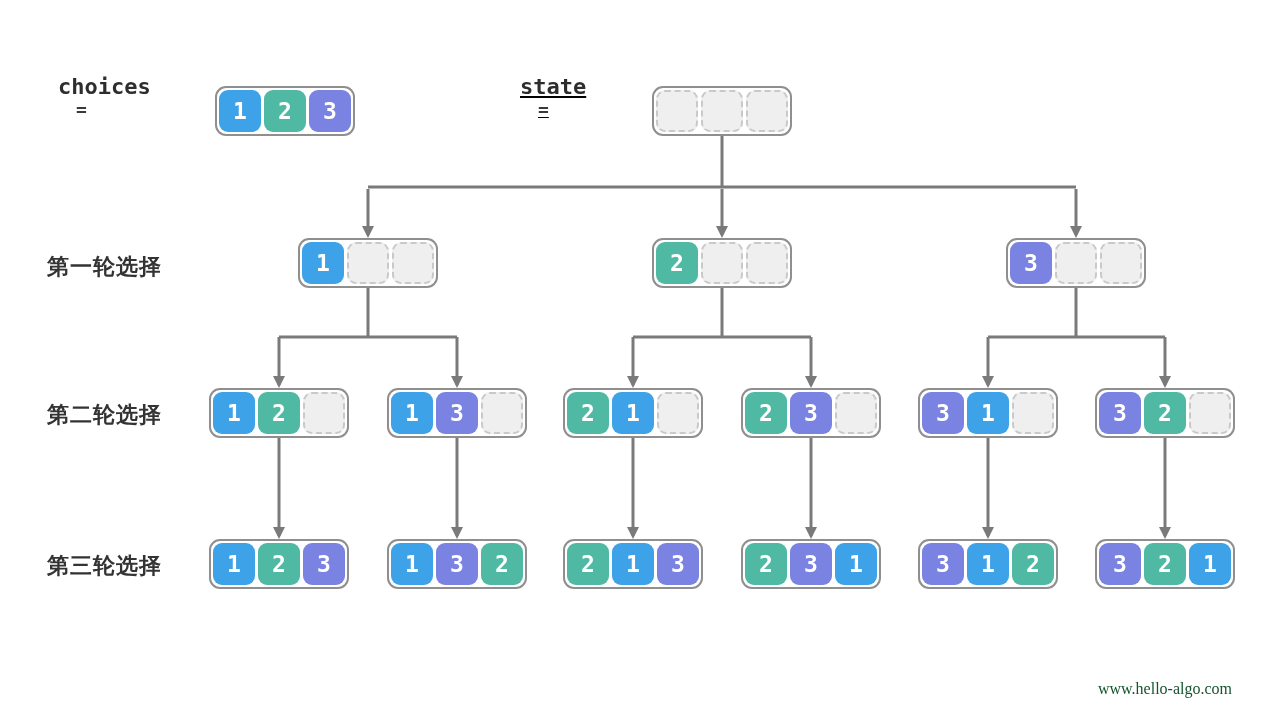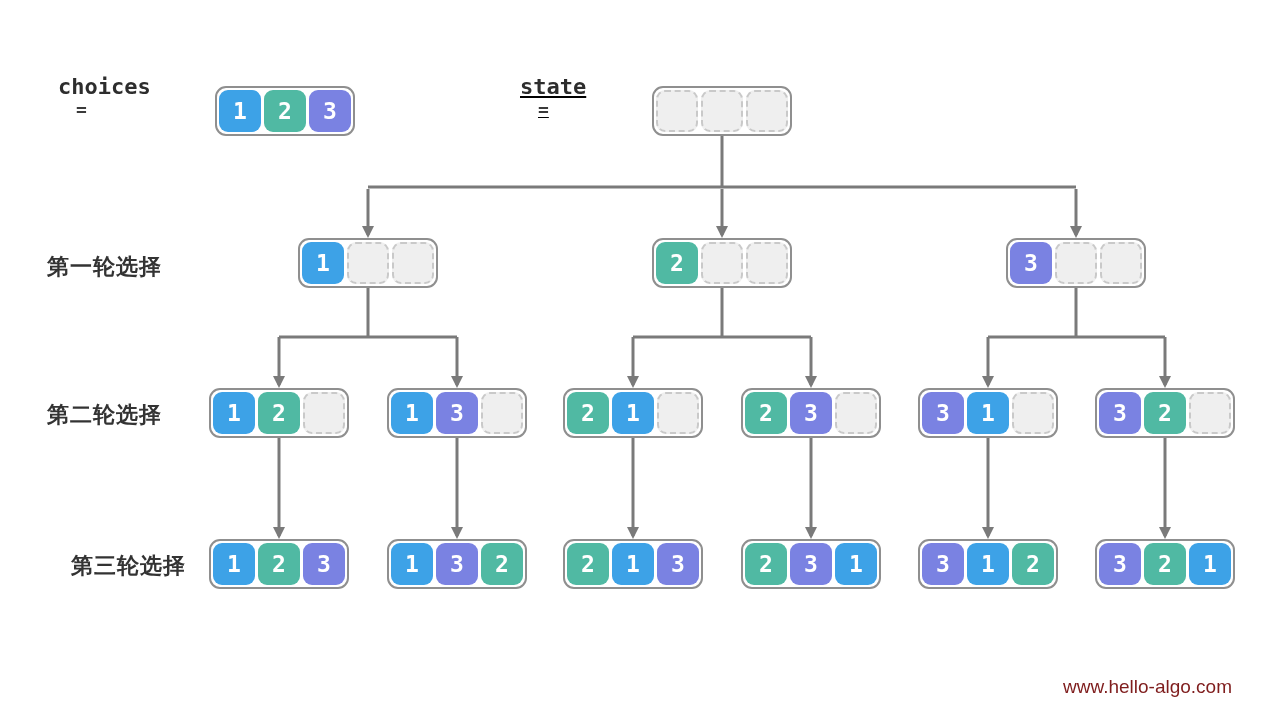--- a/index.html
+++ b/index.html
@@ -73,23 +73,23 @@
     font-size: 22px;
     font-weight: 600;
     color: #333333;
     z-index: 2;
     letter-spacing: 1px;
   }
   #watermark {
     position: absolute;
     right: 48px;
     bottom: 22px;
-    font-family: Liberation Sans, sans-serif;
-    font-size: 19px;
-    color: #7f1d1d;
+    font-family: Liberation Serif, serif;
+    font-size: 16px;
+    color: #14532d;
     z-index: 2;
   }
 </style>
 </head>
 <body>
 
 <svg id="connectors" viewBox="0 0 1280 720" xmlns="http://www.w3.org/2000/svg">
   <defs>
     <marker id="arrow" markerUnits="userSpaceOnUse" markerWidth="14" markerHeight="14" refX="9" refY="6" orient="auto">
       <path d="M0,0 L12,6 L0,12 Z" fill="#7a7a7a"></path>
@@ -137,21 +137,21 @@
   <span class="hdr-eq">=</span>
 </div>
 <div class="abox" style="left:652px; top:86px;">
   <span class="cell"></span>
   <span class="cell"></span>
   <span class="cell"></span>
 </div>
 
 <div class="row-label" style="top:252px;">第一轮选择</div>
 <div class="row-label" style="top:400px;">第二轮选择</div>
-<div class="row-label" style="top:551px;margin-left:24px;">第三轮选择</div>
+<div class="row-label" style="top:551px;">第三轮选择</div>
 
 <div class="abox" style="left:298px; top:238px;">
   <span class="cell filled" style="background: rgb(61, 162, 231);">1</span>
   <span class="cell"></span>
   <span class="cell"></span>
 </div>
 <div class="abox" style="left:652px; top:238px;">
   <span class="cell filled" style="background: rgb(80, 185, 163);">2</span>
   <span class="cell"></span>
   <span class="cell"></span>

